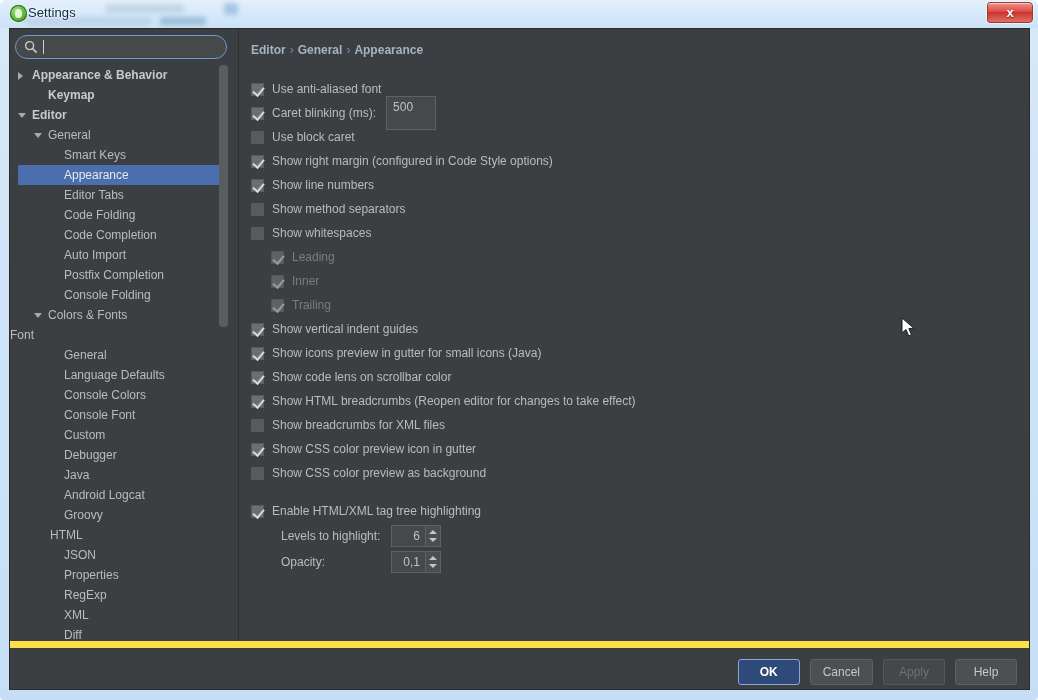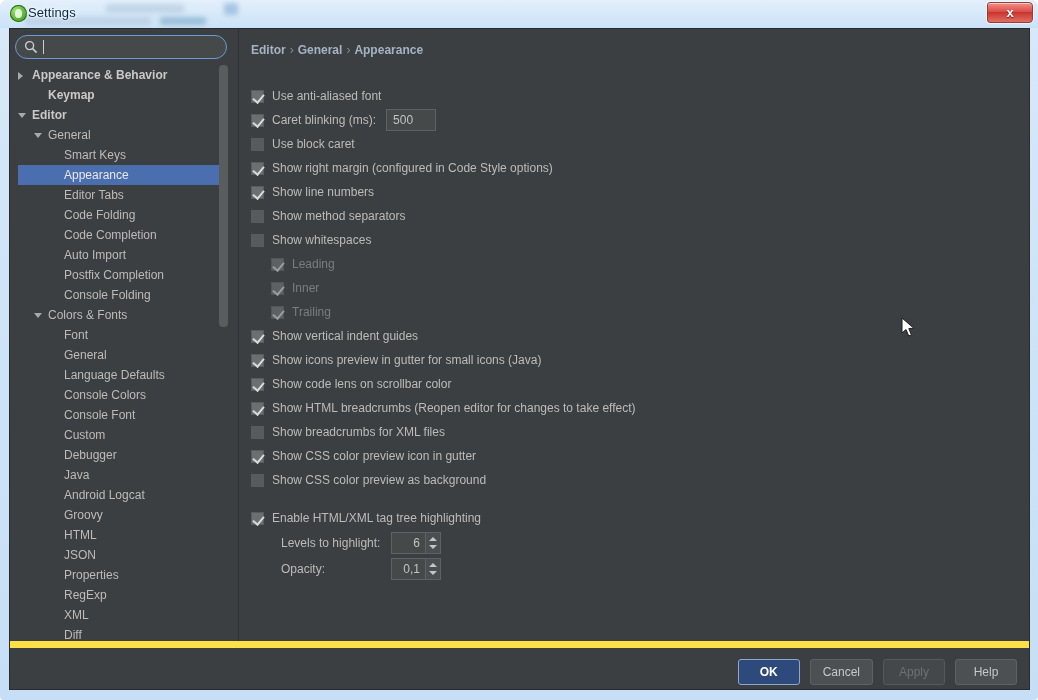--- a/index.html
+++ b/index.html
@@ -136,21 +136,21 @@
     position: absolute; left: 228px; top: 0; width: 1px; height: 612px;
     background: #2f3132;
   }
 
   
   #right-pane {
     position: absolute; left: 229px; top: 0; right: 0; height: 612px;
     padding: 14px 0 0 12px;
   }
   #breadcrumb {
-    font-size: 12px; font-weight: bold; color: #a4b3c4; margin-bottom: 27px;
+    font-size: 12px; font-weight: bold; color: #a4b3c4; margin-bottom: 20px;
   }
   #breadcrumb .sep { color: #7d8c9b; font-weight: normal; padding: 0 4px; }
 
   .opt-row {
     position: relative; display: flex; align-items: center;
     height: 24px; font-size: 12px; color: #bbbbbb;
   }
   .opt-row.indent { padding-left: 20px; }
   .opt-row.disabled { color: #7a7d7f; }
   .cb {
@@ -166,21 +166,21 @@
     transform: rotate(40deg);
   }
   .cb.dim { background: #5e6163; border-color: #54575a; }
   .cb.dim.checked::after { border-color: #9a9d9f; }
 
   .spacer { height: 14px; }
 
   .field {
     background: #45494a; border: 1px solid #5e6265;
     color: #c0c3c5; font-size: 12px;
-    height: 22px; line-height: 20px; padding: 0 6px;
+    height: 34px; line-height: 20px; padding: 0 6px;
   }
   #caret-field { width: 50px; margin-left: 10px; }
 
   .labeled-row {
     display: flex; align-items: center; height: 26px;
     font-size: 12px; color: #bbbbbb; padding-left: 30px;
   }
   .labeled-row .lbl { width: 110px; }
   .spinner { display: flex; height: 22px; }
   .spinner .val {
@@ -265,31 +265,31 @@
             <div class="tree-row"><span class="arrow expanded" style="left: 24px;"></span><span class="tree-label" style="margin-left: 38px;">General</span></div>
             <div class="tree-row"><span class="tree-label" style="margin-left: 54px;">Smart Keys</span></div>
             <div class="tree-row selected"><span class="tree-label" style="margin-left: 46px;">Appearance</span></div>
             <div class="tree-row"><span class="tree-label" style="margin-left: 54px;">Editor Tabs</span></div>
             <div class="tree-row"><span class="tree-label" style="margin-left: 54px;">Code Folding</span></div>
             <div class="tree-row"><span class="tree-label" style="margin-left: 54px;">Code Completion</span></div>
             <div class="tree-row"><span class="tree-label" style="margin-left: 54px;">Auto Import</span></div>
             <div class="tree-row"><span class="tree-label" style="margin-left: 54px;">Postfix Completion</span></div>
             <div class="tree-row"><span class="tree-label" style="margin-left: 54px;">Console Folding</span></div>
             <div class="tree-row"><span class="arrow expanded" style="left: 24px;"></span><span class="tree-label" style="margin-left: 38px; text-align: right;">Colors &amp; Fonts</span></div>
-            <div class="tree-row"><span class="tree-label" style="margin-left: 54px;">Font</span></div>
+            <div class="tree-row"><span class="tree-label" style="">Font</span></div>
             <div class="tree-row"><span class="tree-label" style="margin-left: 54px;">General</span></div>
             <div class="tree-row"><span class="tree-label" style="margin-left: 54px;">Language Defaults</span></div>
             <div class="tree-row"><span class="tree-label" style="margin-left: 54px;">Console Colors</span></div>
             <div class="tree-row"><span class="tree-label" style="margin-left: 54px;">Console Font</span></div>
             <div class="tree-row"><span class="tree-label" style="margin-left: 54px;">Custom</span></div>
             <div class="tree-row"><span class="tree-label" style="margin-left: 54px;">Debugger</span></div>
             <div class="tree-row"><span class="tree-label" style="margin-left: 54px;">Java</span></div>
             <div class="tree-row"><span class="tree-label" style="margin-left: 54px;">Android Logcat</span></div>
             <div class="tree-row"><span class="tree-label" style="margin-left: 54px;">Groovy</span></div>
-            <div class="tree-row"><span class="tree-label" style="margin-left: 54px;">HTML</span></div>
+            <div class="tree-row"><span class="tree-label" style="margin-left: 40px;">HTML</span></div>
             <div class="tree-row"><span class="tree-label" style="margin-left: 54px;">JSON</span></div>
             <div class="tree-row"><span class="tree-label" style="margin-left: 54px;">Properties</span></div>
             <div class="tree-row"><span class="tree-label" style="margin-left: 54px;">RegExp</span></div>
             <div class="tree-row"><span class="tree-label" style="margin-left: 54px;">XML</span></div>
             <div class="tree-row"><span class="tree-label" style="margin-left: 54px;">Diff</span></div>
           </div>
 
         <div id="tree-scrollbar-track">
           <div id="tree-scrollbar-thumb"></div>
         </div>

